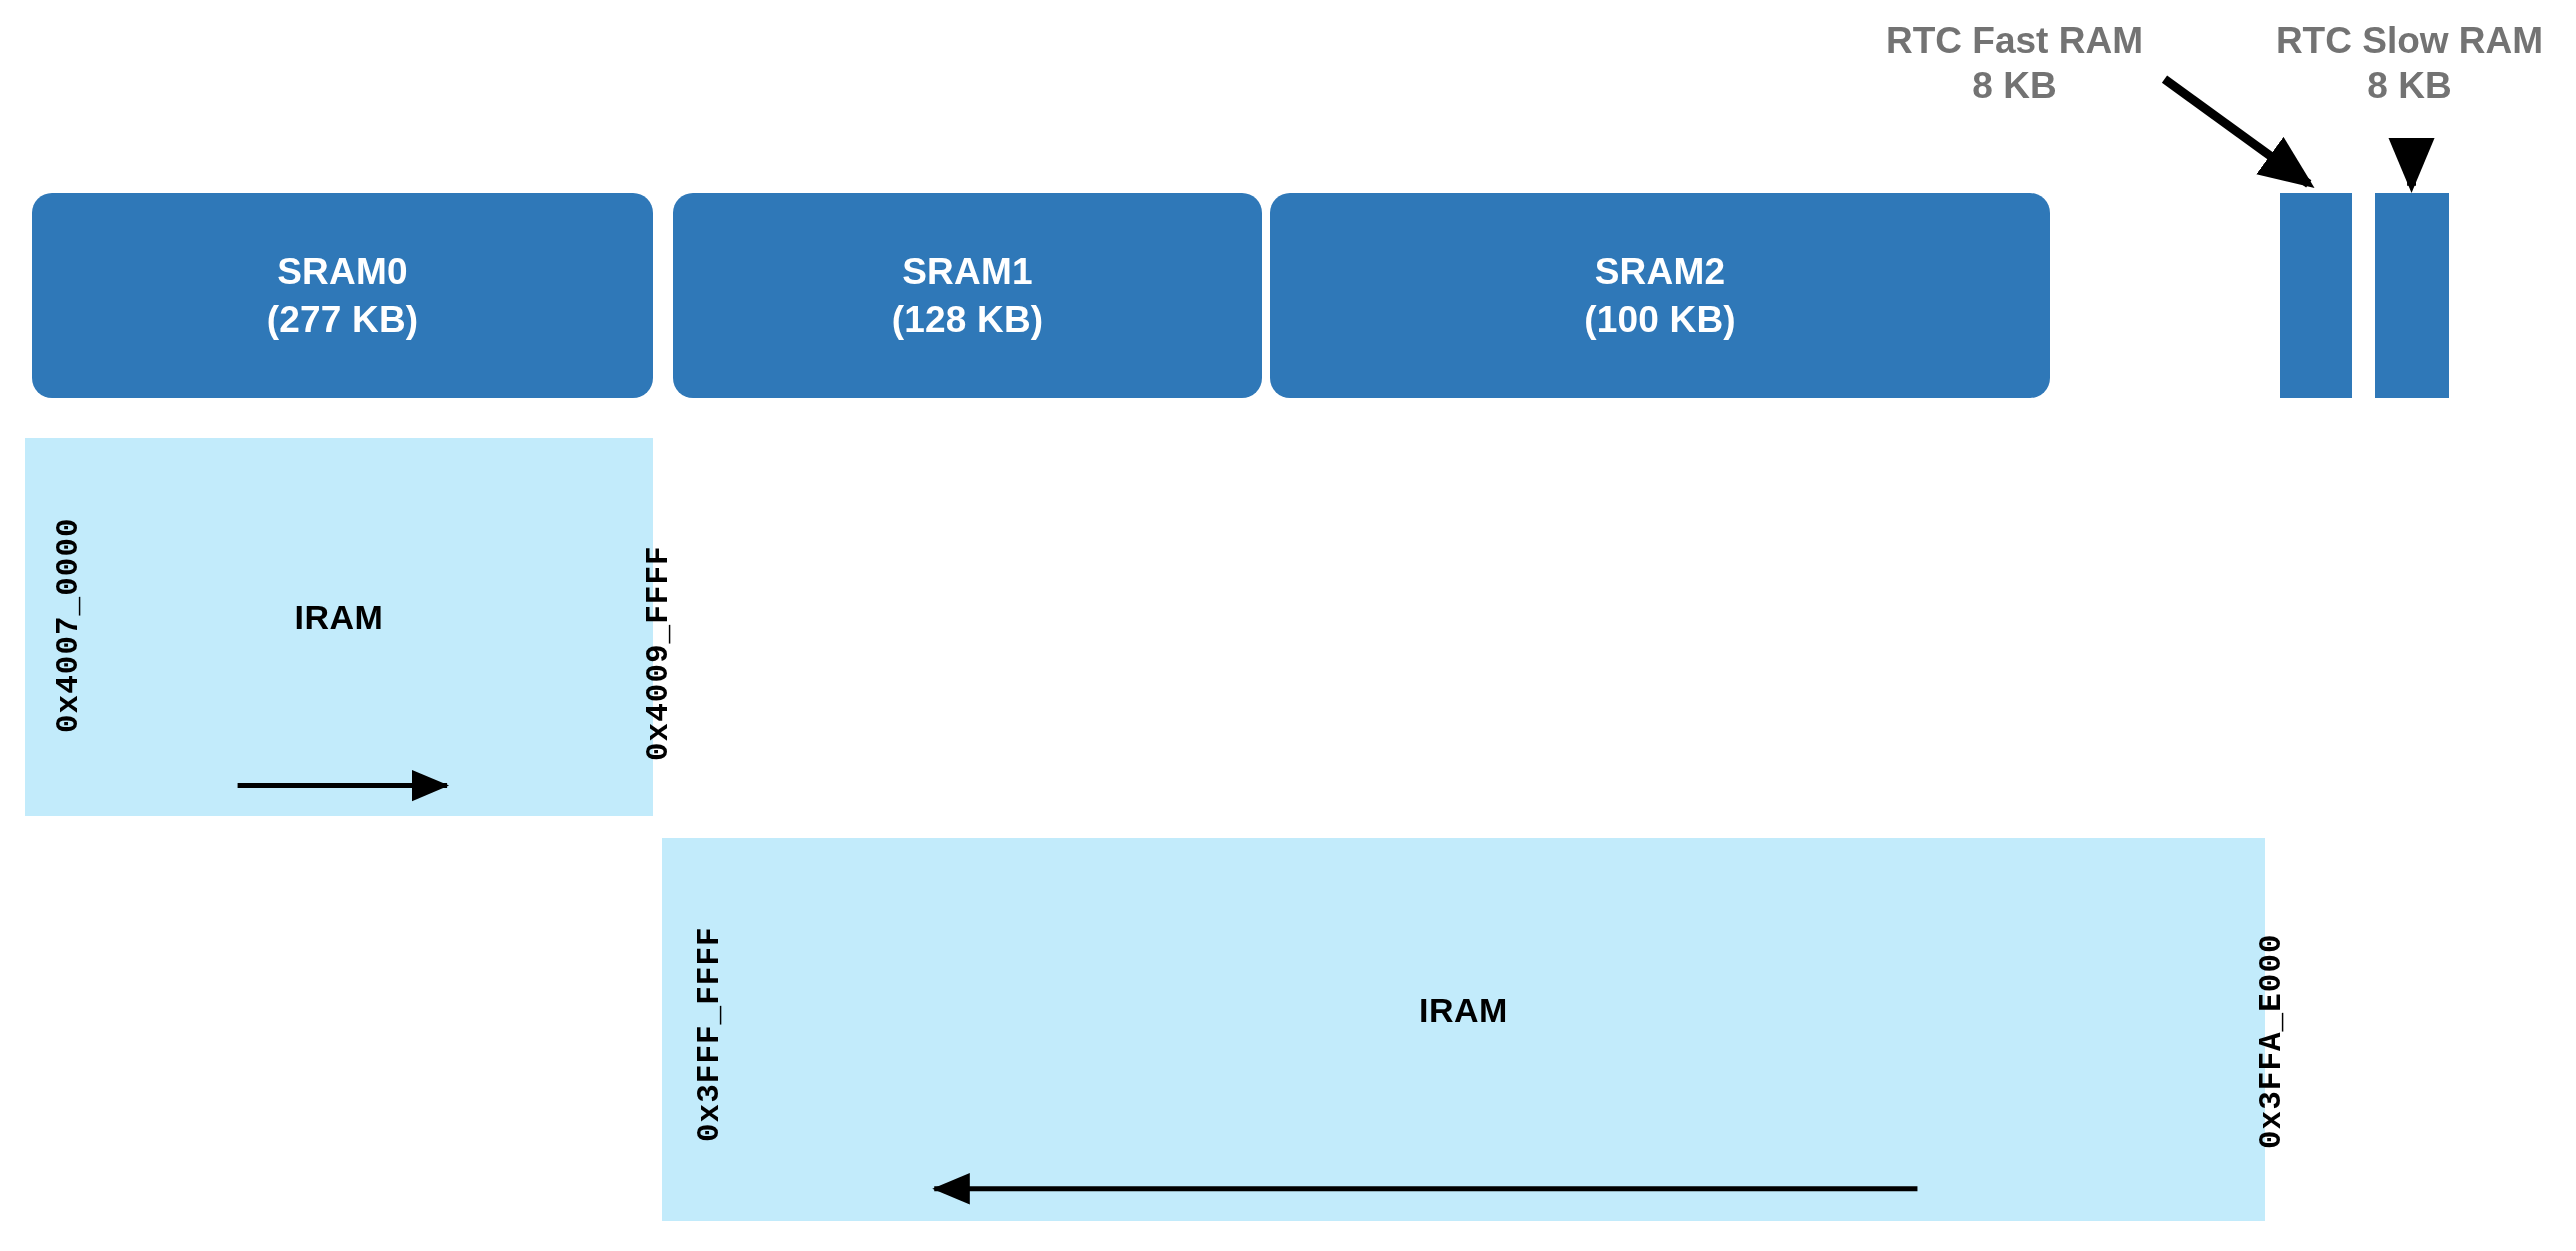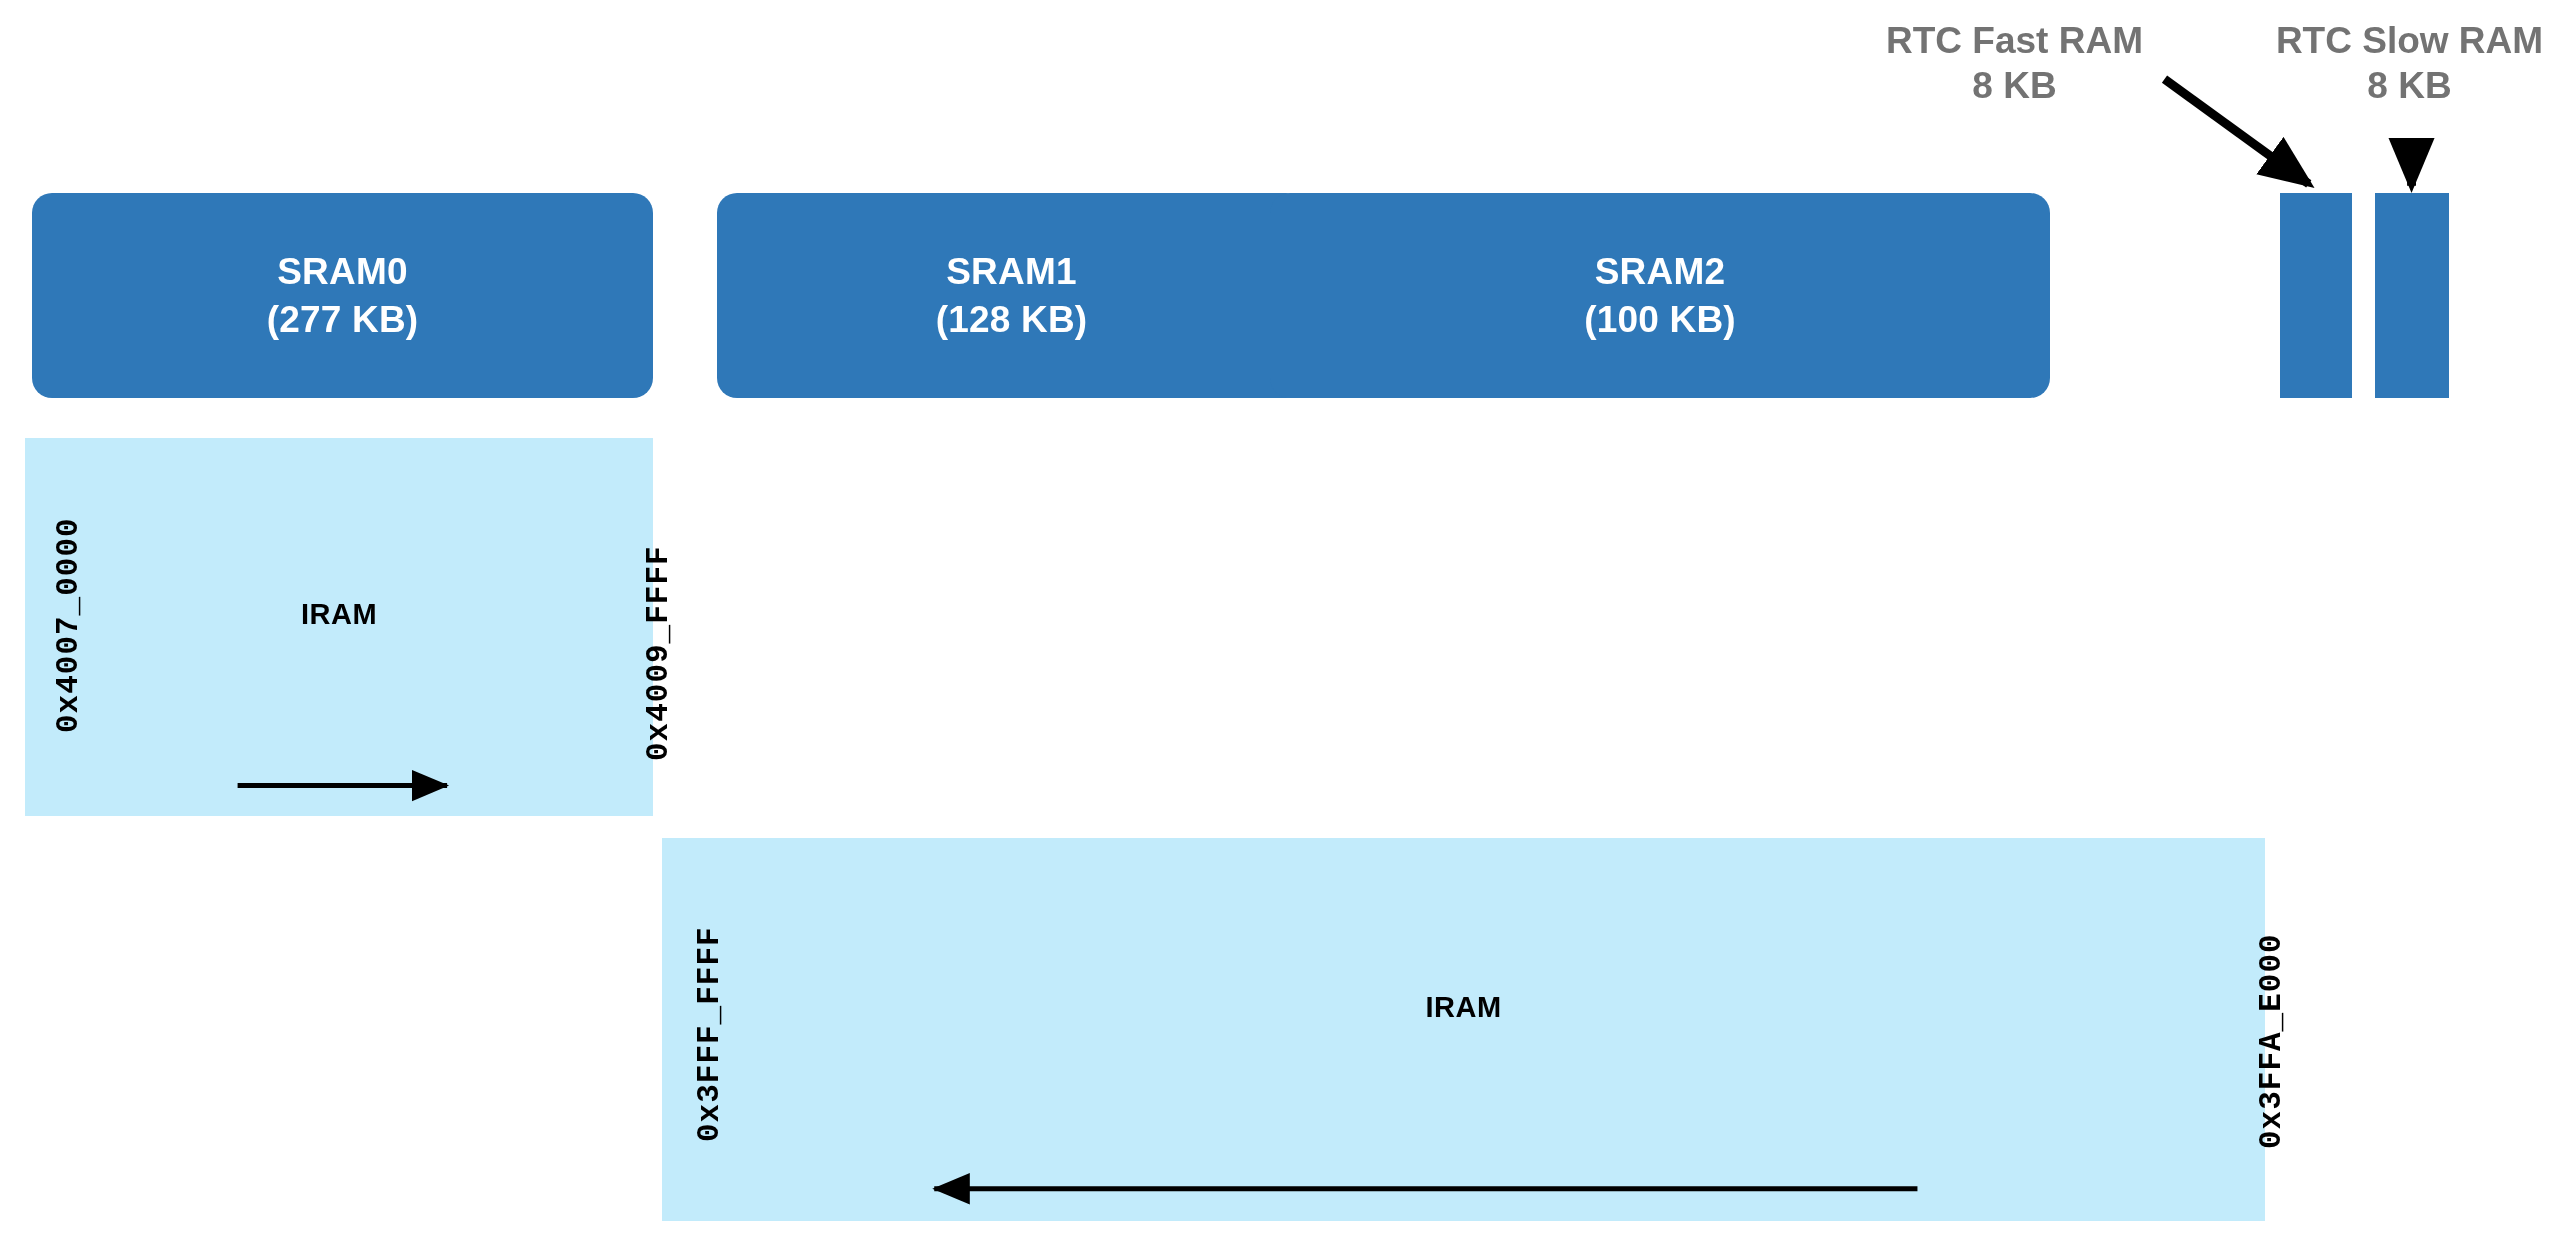--- a/index.html
+++ b/index.html
@@ -49,21 +49,21 @@
   }
 
   .ram {
     background: #C2EBFB;
   }
   .ram .centerlabel {
     position: absolute;
     left: 0;
     right: 0;
     text-align: center;
-    font-size: 29px;
+    font-size: 34px;
     font-weight: bold;
     color: #000000;
     letter-spacing: 0.5px;
     white-space: nowrap;
   }
 
   
   .addr {
     position: absolute;
     font-family: "Liberation Mono", "DejaVu Sans Mono", monospace;
@@ -110,21 +110,21 @@
   <div class="callout" style="left:2229px; top:18px; width:361px;">
     <div>RTC Slow RAM</div>
     <div>8 KB</div>
   </div>
 
   <div class="blk sram" style="left:32px; top:193px; width:621px; height:205px;">
     <div class="nm">SRAM0</div>
     <div class="sz">(277 KB)</div>
   </div>
 
-  <div class="blk sram" style="left:673px; top:193px; width:589px; height:205px;margin-left:44px;">
+  <div class="blk sram" style="left:673px; top:193px; width:589px; height:205px;">
     <div class="nm">SRAM1</div>
     <div class="sz">(128 KB)</div>
   </div>
 
   <div class="blk sram" style="left:1270px; top:193px; width:780px; height:205px;align-items:center;">
     <div class="nm">SRAM2</div>
     <div class="sz">(100 KB)</div>
   </div>
 
   <div class="blk rtcblk" style="left:2280px; top:193px; width:72px; height:205px;"></div>

